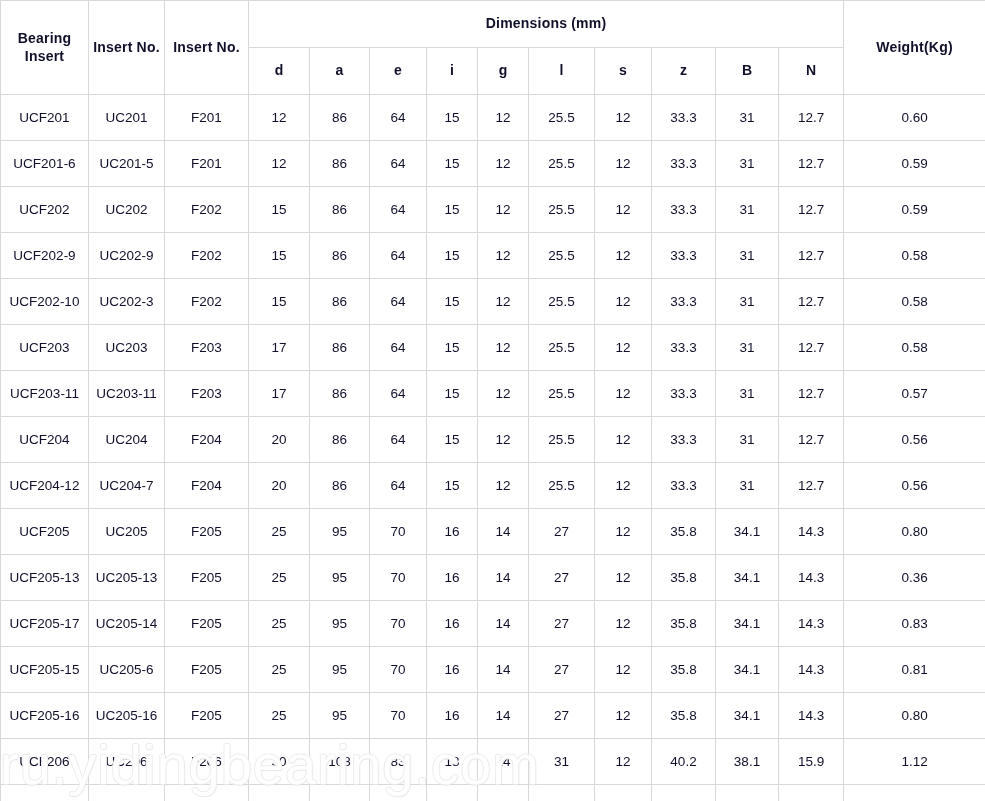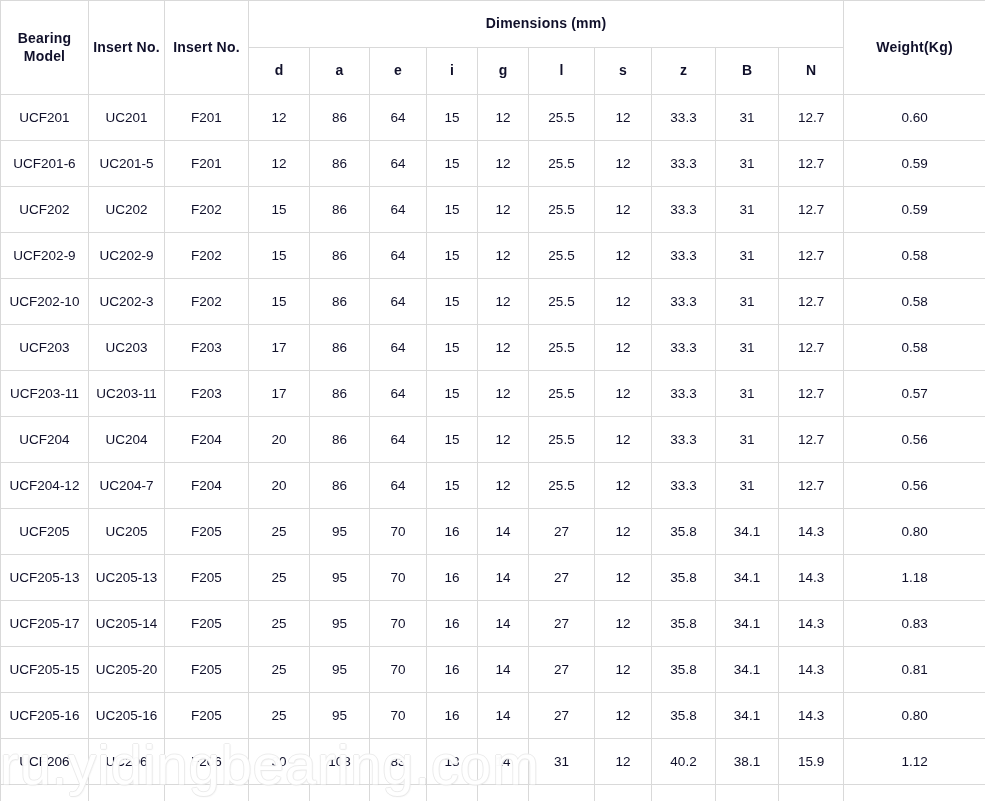--- a/index.html
+++ b/index.html
@@ -100,21 +100,21 @@
         <col class="c-g">
       <col class="c-l">
         <col class="c-s">
         <col class="c-z">
         <col class="c-B">
         <col class="c-N">
       <col class="c-w">
     </colgroup>
     <thead>
       <tr class="hdr-top">
-        <th class="h-bearing" rowspan="2">Bearing Model</th>
+        <th class="h-bearing" rowspan="2">Bearing Insert</th>
         <th class="h-insert" rowspan="2">Insert No.</th>
         <th class="h-housing" rowspan="2">Insert No.</th>
         <th class="h-dims" colspan="10">Dimensions (mm)</th>
         <th class="h-weight" rowspan="2">Weight(Kg)</th>
       </tr>
       <tr class="hdr-sub">
         <th>d</th>
         <th>a</th>
         <th>e</th>
         <th>i</th>
@@ -294,41 +294,41 @@
           <td>25</td>
           <td>95</td>
           <td>70</td>
           <td>16</td>
           <td>14</td>
           <td>27</td>
           <td>12</td>
           <td>35.8</td>
           <td>34.1</td>
           <td>14.3</td>
-          <td>1.18</td>
+          <td>0.36</td>
         </tr>
         <tr>
           <td>UCF205-17</td>
           <td>UC205-14</td>
           <td>F205</td>
           <td>25</td>
           <td>95</td>
           <td>70</td>
           <td>16</td>
           <td>14</td>
           <td>27</td>
           <td>12</td>
           <td>35.8</td>
           <td>34.1</td>
           <td>14.3</td>
           <td>0.83</td>
         </tr>
         <tr>
           <td>UCF205-15</td>
-          <td>UC205-20</td>
+          <td>UC205-6</td>
           <td>F205</td>
           <td>25</td>
           <td>95</td>
           <td>70</td>
           <td>16</td>
           <td>14</td>
           <td>27</td>
           <td>12</td>
           <td>35.8</td>
           <td>34.1</td>

